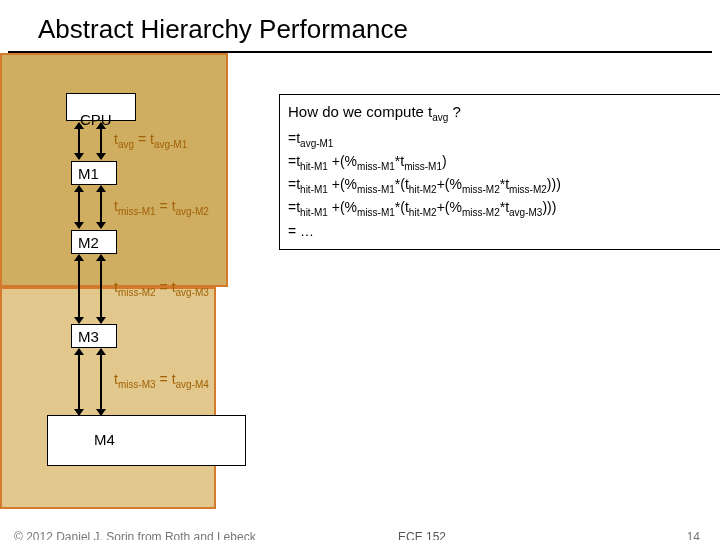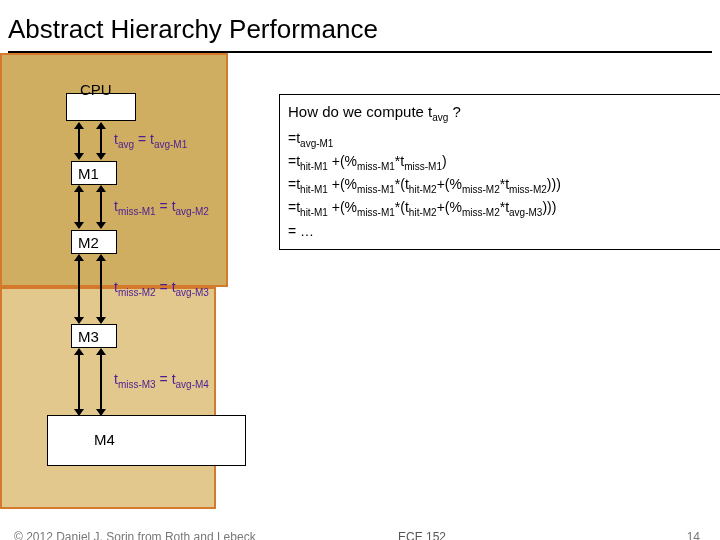--- a/index.html
+++ b/index.html
@@ -8,21 +8,21 @@
     font-family: Arial, Helvetica, sans-serif;
     background: #fff;
     width: 720px;
     height: 540px;
     position: relative;
     overflow: hidden;
   }
   .title {
     font-size: 26px;
     color: #000;
-    padding: 14px 0 6px 8px;
+    padding: 14px 0 6px 38px;
     font-weight: normal;
   }
   .hr {
     border: none;
     border-top: 2px solid #000;
     margin: 0 8px 0 8px;
   }
   .stage {
     position: relative;
     height: 420px;
@@ -41,21 +41,21 @@
   .m3-box   { left: 71px; top: 271px; width: 46px;  height: 24px; }
   .m2-box   { left: 71px; top: 177px; width: 46px;  height: 24px; }
   .m1-box   { left: 71px; top: 108px; width: 46px;  height: 24px; }
   .cpu-box  { left: 66px; top: 40px;  width: 70px;  height: 28px; }
 
   .lbl {
     position: absolute;
     font-size: 15px;
     color: #000;
   }
-  .cpu-lbl { left: 80px; top: 28px; }
+  .cpu-lbl { left: 80px; top: 58px; }
   .m1-lbl  { left: 78px; top: 112px; }
   .m2-lbl  { left: 78px; top: 181px; }
   .m3-lbl  { left: 78px; top: 275px; }
   .m4-lbl  { left: 94px; top: 378px; }
 
   
   .arrow {
     position: absolute;
     width: 2px;
     background: #000;
@@ -76,21 +76,21 @@
   .ar2b{ left: 100px;top: 133px; height: 42px; }
   .ar3 { left: 78px; top: 202px; height: 68px; }
   .ar3b{ left: 100px;top: 202px; height: 68px; }
   .ar4 { left: 78px; top: 296px; height: 66px; }
   .ar4b{ left: 100px;top: 296px; height: 66px; }
 
   
   .eq {
     position: absolute;
     font-size: 14px;
-    color: #4c1d95;
+    color: #a16207;
     white-space: nowrap;
   }
   sub { font-size: 10px; }
 
   
   .callout {
     position: absolute;
     left: 279px; top: 41px;
     width: 426px;
     border: 1px solid #000;

